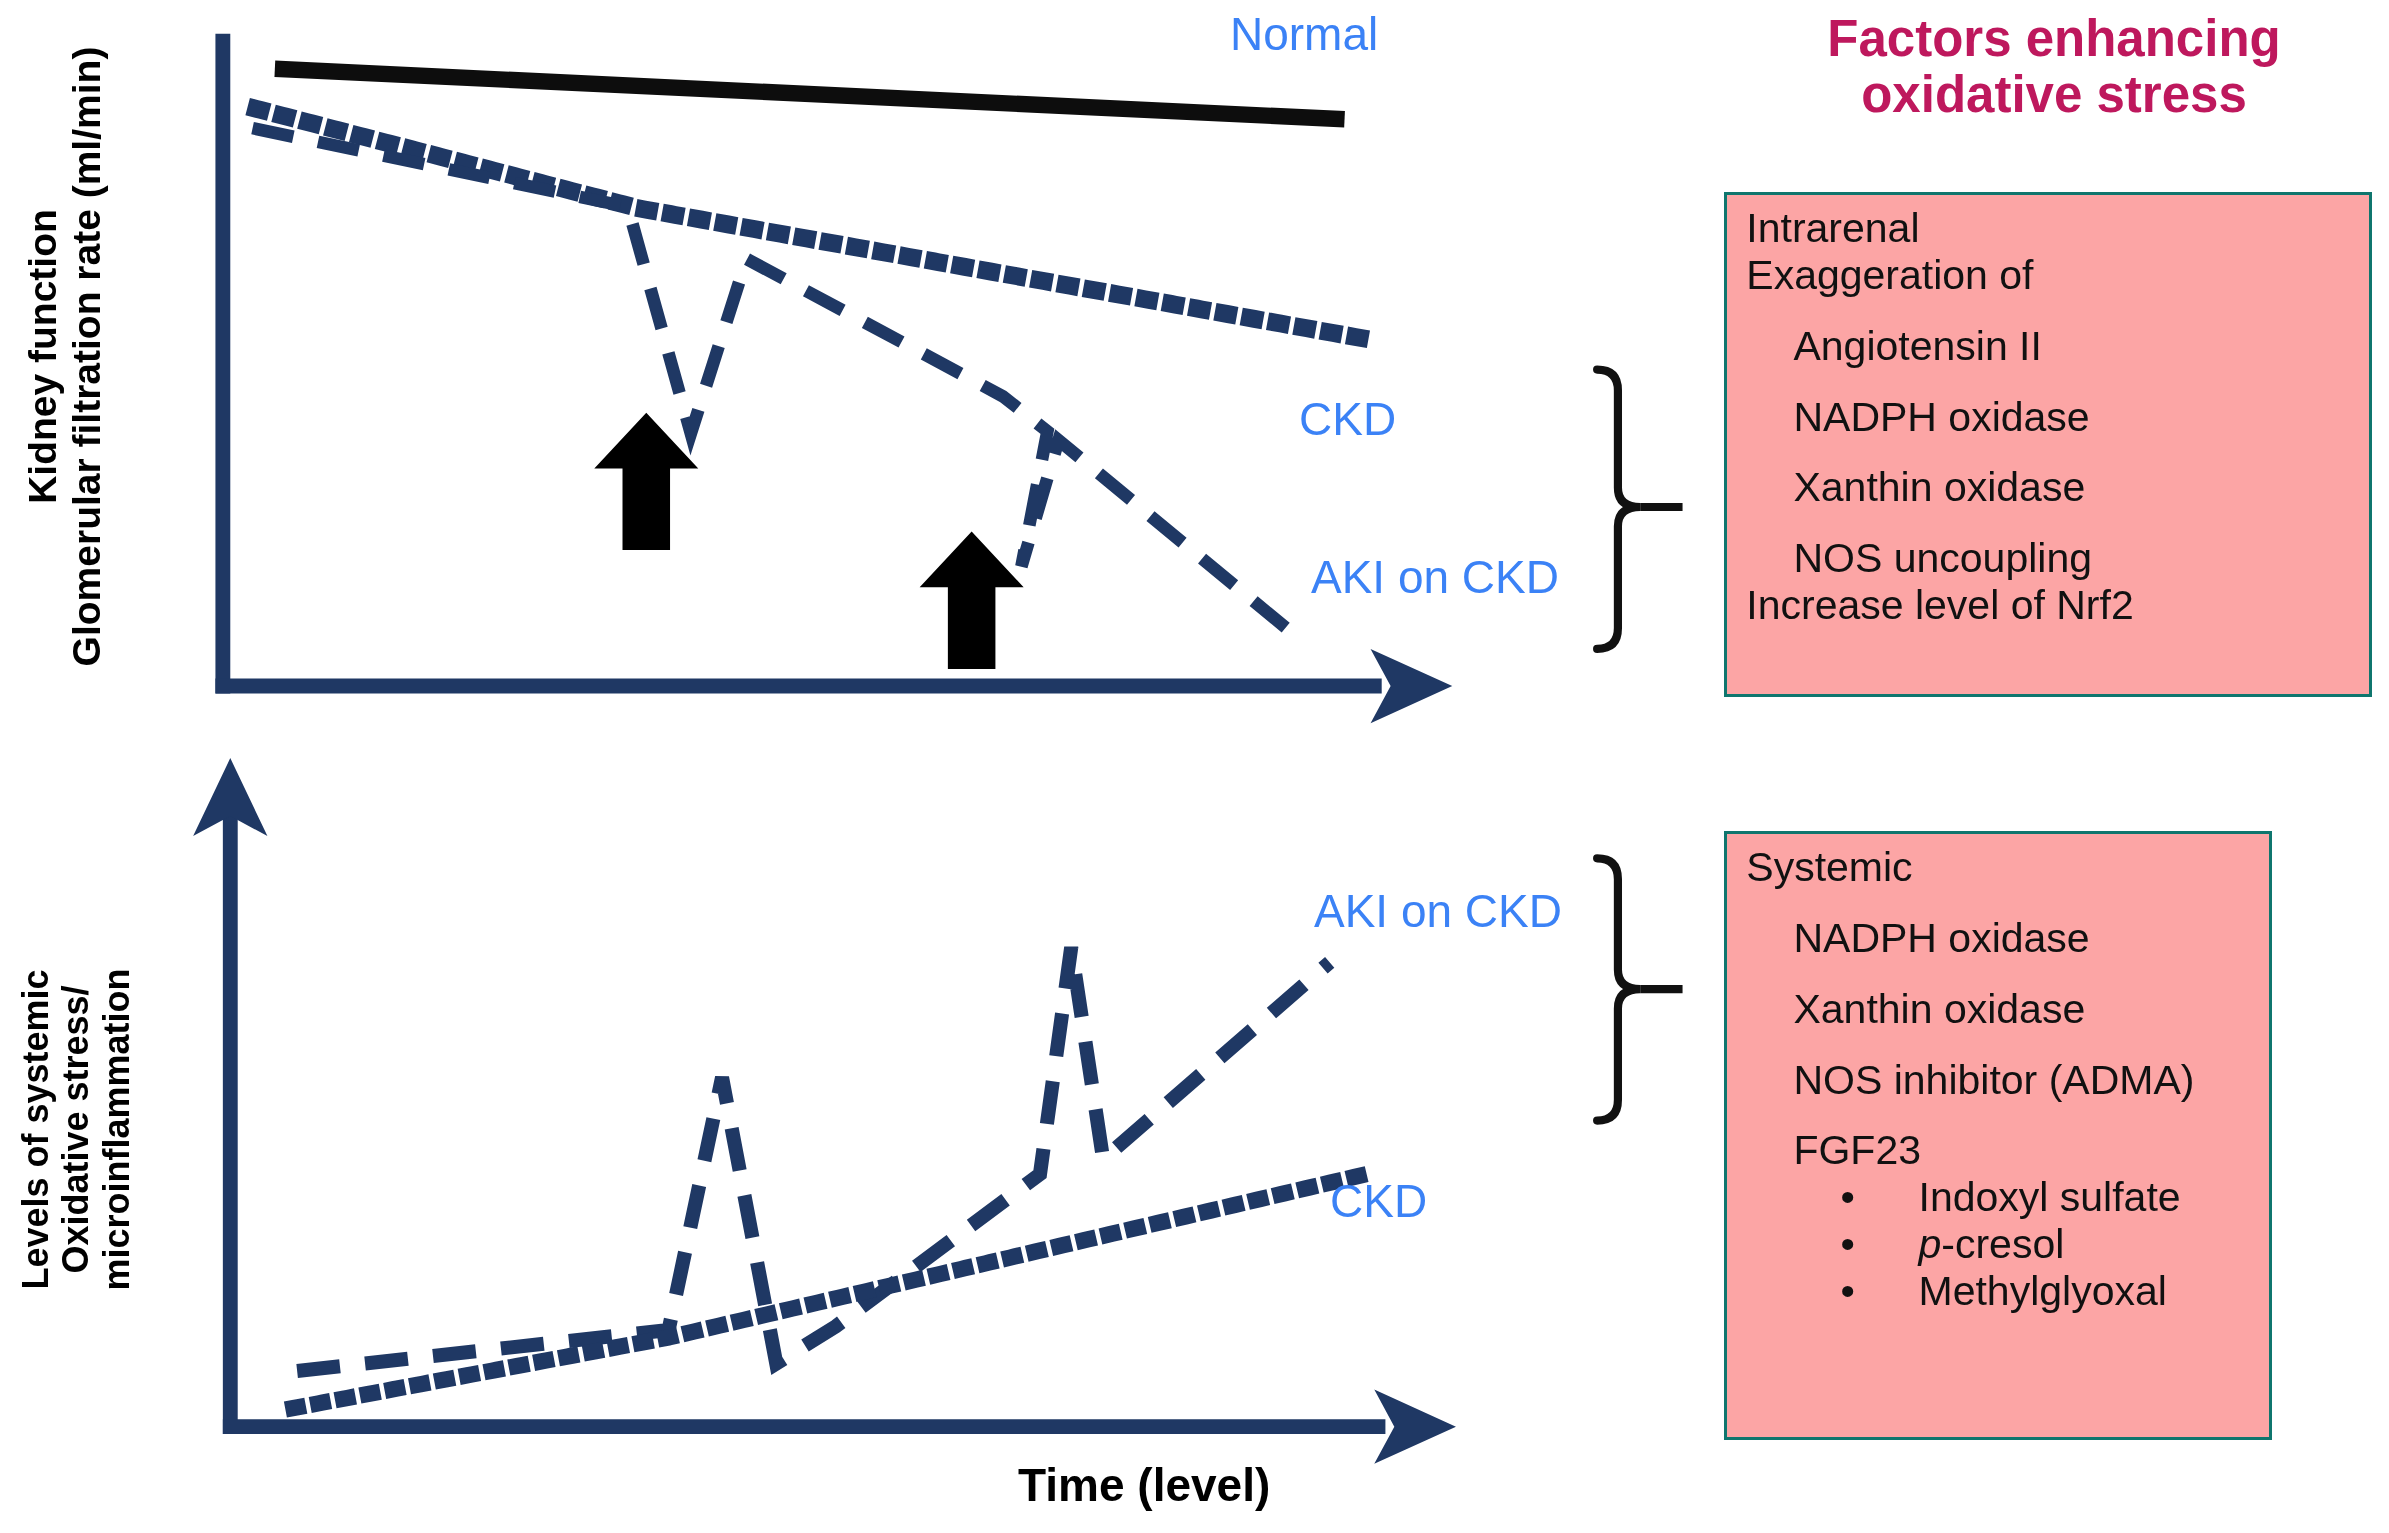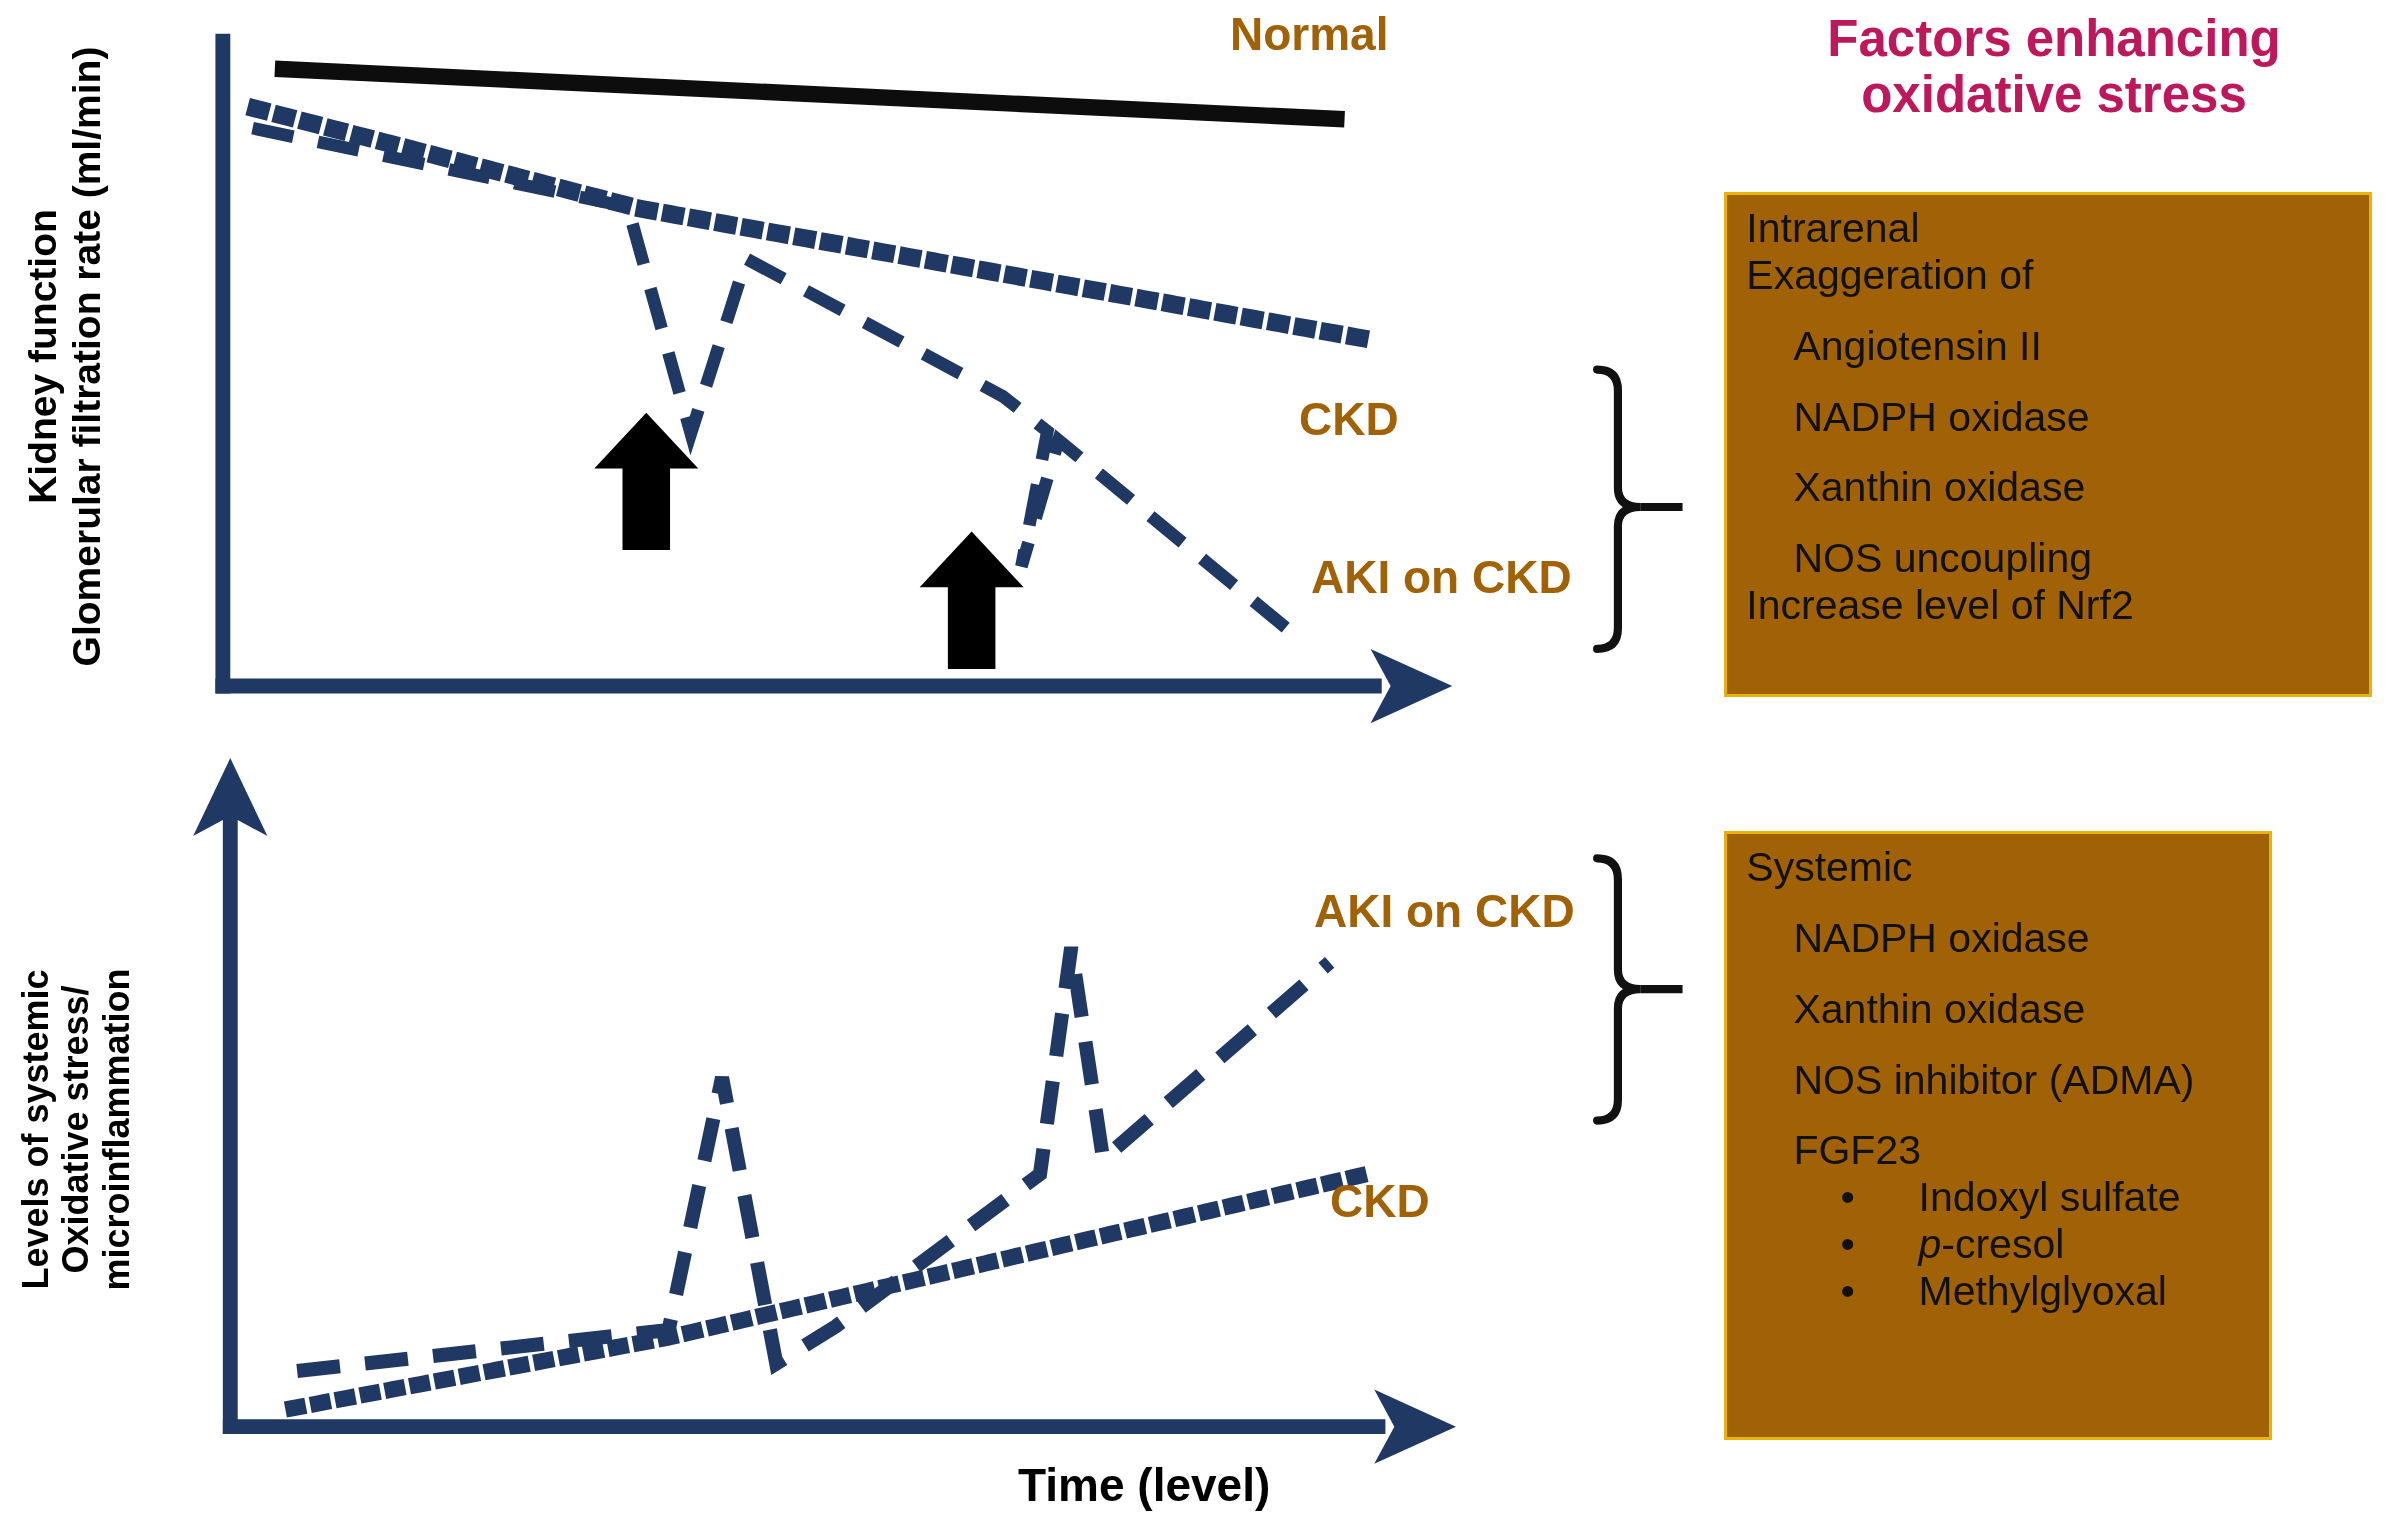--- a/index.html
+++ b/index.html
@@ -14,44 +14,44 @@
     color:#000;
     white-space:nowrap;
     line-height:1.12;
     text-align:center;
   }
 
   .chart-svg{position:absolute;left:0;top:0;width:2389px;height:1534px;pointer-events:none;}
 
   .series-label{
     position:absolute;
-    font-weight:bold;
-    color:#a16207;
+    font-weight:normal;
+    color:#3b82f6;
     white-space:nowrap;
   }
 
   .xaxis-label{
     position:absolute;
     font-weight:bold;
     color:#000;
     white-space:nowrap;
   }
 
   .panel-title{
     position:absolute;
     font-weight:bold;
     color:#be185d;
     text-align:center;
     line-height:1.1;
   }
 
   .factor-box{
     position:absolute;
-    border:3px solid #eab308;
-    background:#a16207;
+    border:3px solid #0f766e;
+    background:#fca5a5;
     box-sizing:border-box;
   }
   .factor-list{
     margin:0;padding:0;list-style:none;
   }
   .factor-list li{
     color:#111;
     white-space:nowrap;
     font-weight:400;
   }

